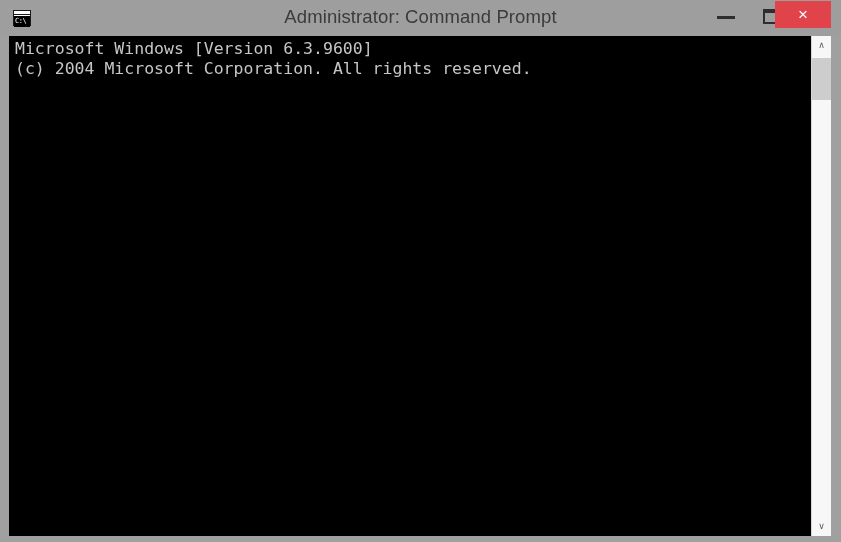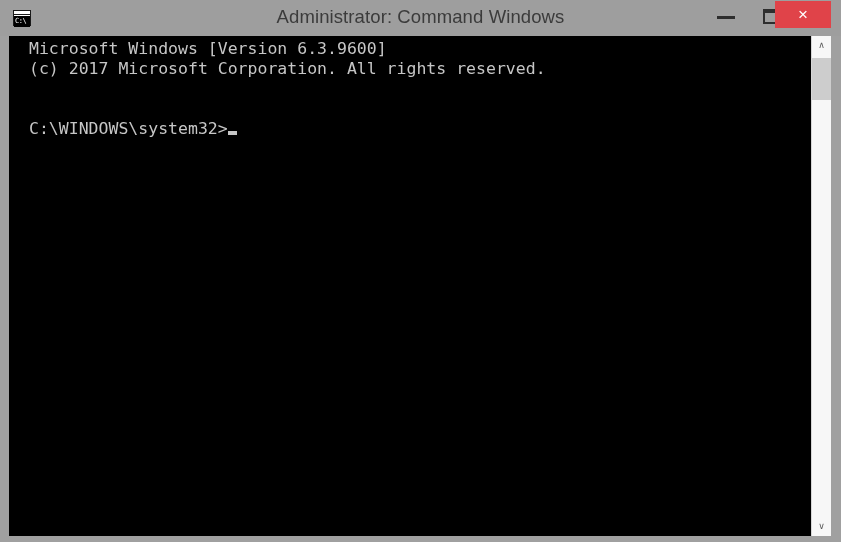--- a/index.html
+++ b/index.html
@@ -141,21 +141,21 @@
     top: 0px;
     width: 800px;
     height: 500px;
     background: #000000;
     color: #c6c6c6;
     font-family: "DejaVu Sans Mono", monospace;
     font-size: 16.5px;
     line-height: 20px;
     white-space: pre;
     overflow: hidden;
-    padding: 3px 0 0 20px;
+    padding: 3px 0 0 6px;
     box-sizing: border-box;
     letter-spacing: 0px;
   }
   #console-output .line {
     height: 20px;
     white-space: pre;
   }
   #cursor {
     display: inline-block;
     width: 9px;
@@ -230,35 +230,35 @@
 </head>
 <body>
 
 <div id="window">
 
   <div id="titlebar">
     <div id="title-icon">
       <div class="icon-titlebar"></div>
       <div class="icon-screen">C:\</div>
     </div>
-    <div id="title-text">Administrator: Command Windows</div>
+    <div id="title-text">Administrator: Command Prompt</div>
 
     <div class="winbtn" id="btn-min">
       <span class="glyph-min"></span>
     </div>
     <div class="winbtn" id="btn-max">
       <span class="glyph-max"></span>
     </div>
     <div class="winbtn" id="btn-close">
       <span class="glyph-close">×</span>
     </div>
   </div>
 
   <div id="console-frame">
-    <div id="console-output"><div class="line">Microsoft Windows [Version 6.3.9600]</div><div class="line">(c) 2017 Microsoft Corporation. All rights reserved.</div><div class="line"></div><div class="line"></div><div class="line">C:\WINDOWS\system32&gt;<span id="cursor"></span></div></div>
+    <div id="console-output"><div class="line">Microsoft Windows [Version 6.3.9600]</div><div class="line">(c) 2004 Microsoft Corporation. All rights reserved.</div><div class="line"></div><div class="line"></div></div>
   </div>
 
   <div id="scrollbar">
     <div id="scroll-track"></div>
     <div id="scroll-up">∧</div>
     <div id="scroll-thumb"></div>
     <div id="scroll-down">∨</div>
   </div>
 
   <div id="left-border"></div>

